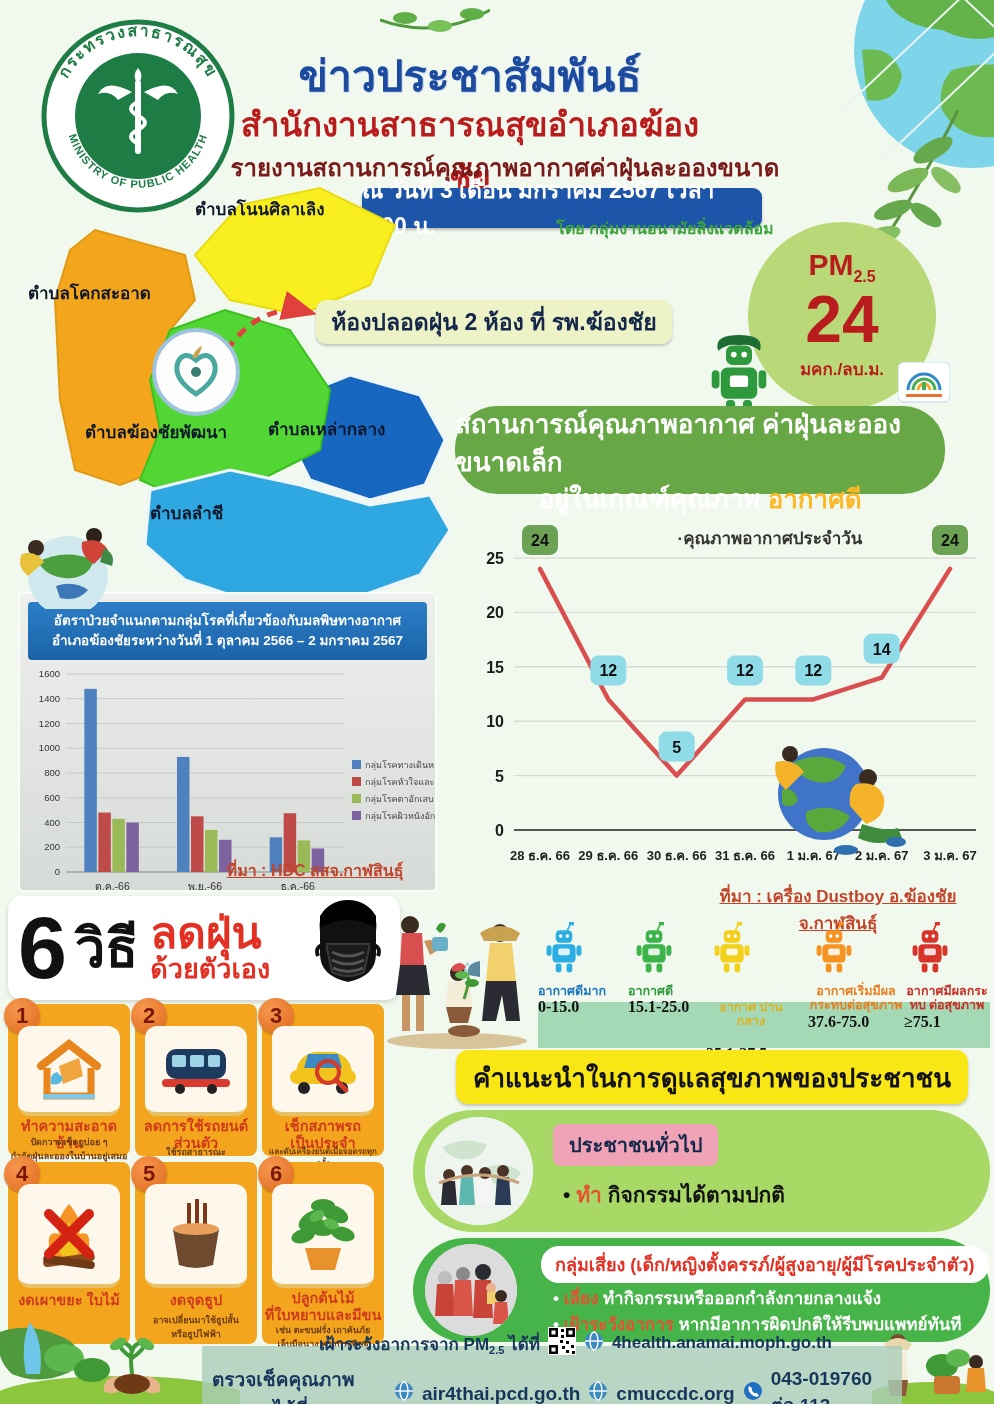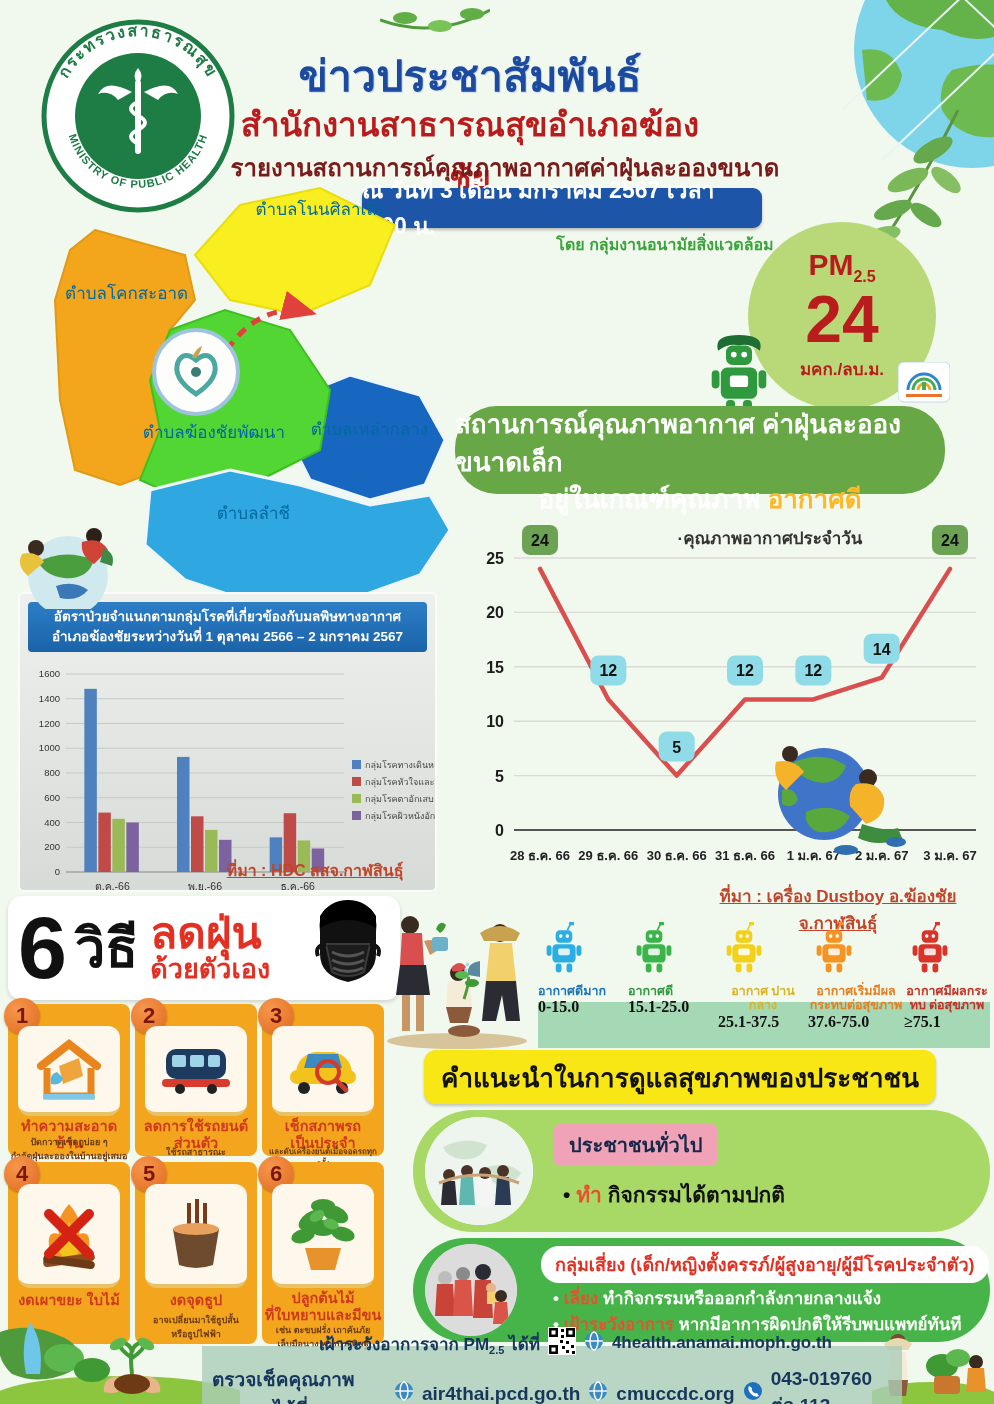--- a/index.html
+++ b/index.html
@@ -9,21 +9,21 @@
   .ctr{text-align:center;}
   
   .main-title{font-size:43px;font-weight:bold;color:#1b4a9e;text-shadow:1px 1px 0 #c9d6ea;}
   .sub-title{font-size:33px;font-weight:bold;color:#b91c1c;}
   .report-title{font-size:24px;font-weight:bold;color:#7a1b1b;}
   .report-title sub{font-size:14px;}
   .date-pill{background:#1d55a8;color:#fff;font-size:23px;font-weight:bold;border-radius:9px;
              display:flex;align-items:center;justify-content:center;box-shadow:0 2px 3px rgba(0,0,0,.25);}
   .byline{font-size:16px;font-weight:bold;color:#3aa43a;}
   
-  .district-label{font-size:17px;font-weight:normal;color:#0369a1;text-align:right;line-height:1.05;}
+  .district-label{font-size:17px;font-weight:bold;color:#0f172a;text-align:left;line-height:1.05;}
   .callout-pill{background:#edf3c6;border-radius:10px;display:flex;align-items:center;justify-content:center;
                 font-size:23px;font-weight:bold;color:#15284b;box-shadow:0 2px 3px rgba(0,0,0,.2);}
   
   .pm-circle{border-radius:50%;display:flex;flex-direction:column;align-items:center;justify-content:center;color:#b91c1c;}
   .pm-label{font-size:30px;font-weight:bold;line-height:1;}
   .pm-label .s{font-size:16px;}
   .pm-value{font-size:66px;font-weight:bold;line-height:1.05;}
   .pm-unit{font-size:17px;font-weight:bold;}
   
   .status-box{border-radius:42px;color:#fff;font-size:26px;font-weight:bold;display:flex;flex-direction:column;
@@ -49,21 +49,21 @@
   .tip-title{position:absolute;left:2px;right:2px;top:114px;text-align:center;font-size:14.5px;font-weight:bold;
              color:#cf3a1d;line-height:1.2;}
   .tip-sub{position:absolute;left:2px;right:2px;text-align:center;font-size:9px;font-weight:bold;color:#6d3a10;line-height:1.5;}
   
   .aqi-band{background:#a5d8b5;}
   .aqi-col{position:absolute;top:0;width:90px;display:flex;flex-direction:column;align-items:flex-start;font-family:Liberation Serif, serif;}
   .aqi-label{font-size:12.5px;font-weight:bold;text-align:center;line-height:1.15;}
   .aqi-range{font-size:16px;font-weight:bold;color:#111;text-align:center;}
   
   .advice-banner{background:#f8e715;border-radius:12px;display:flex;align-items:center;justify-content:center;
-                 font-size:26px;font-weight:bold;color:#111;box-shadow:0 2px 3px rgba(0,0,0,.2);}
+                 font-size:26px;font-weight:bold;color:#111;box-shadow:0 2px 3px rgba(0,0,0,.2);margin-left:32px;}
   .advice-card1{background:#a8d966;border-radius:60px;}
   .advice-card2{background:#47b449;border-radius:52px;}
   .tag-pink{background:#f0a3b6;border-radius:8px;color:#15284b;font-size:20px;font-weight:bold;
             display:inline-block;padding:5px 16px;}
   .tag-white{background:#fff;border-radius:18px;color:#e23023;font-size:18px;font-weight:bold;
              display:inline-block;padding:4px 14px;}
   .bullet1{font-size:21px;font-weight:bold;color:#111;}
   .bullet2{font-size:17px;font-weight:bold;color:#fff;line-height:1.55;}
   .lead-red{color:#e8512f;}
   .circle-img{border-radius:50%;overflow:hidden;background:#fff;}
@@ -132,21 +132,21 @@
       </g>
     </svg>
   </div>
 
   <div class="abs ctr main-title" style="left:240px;top:42px;width:460px;">ข่าวประชาสัมพันธ์</div>
   <div class="abs ctr sub-title" style="left:225px;top:98px;width:490px;">สำนักงานสาธารณสุขอำเภอฆ้องชัย</div>
   <div class="abs ctr report-title" style="left:215px;top:148px;width:580px;">
     <span>รายงานสถานการณ์คุณภาพอากาศค่าฝุ่นละอองขนาดเล็ก PM</span><sub>2.5</sub>
   </div>
   <div class="abs date-pill" style="left:362px;top:188px;width:400px;height:40px;">ณ วันที่ 3 เดือน  มกราคม 2567  เวลา 9.00 น.</div>
-  <div class="abs ctr byline" style="left:550px;top:232px;width:230px;">โดย กลุ่มงานอนามัยสิ่งแวดล้อม</div>
+  <div class="abs ctr byline" style="left:550px;top:216px;width:230px;">โดย กลุ่มงานอนามัยสิ่งแวดล้อม</div>
 
   <div class="abs" style="left:12px;top:185px;width:480px;height:430px;">
     <svg width="480" height="430" viewBox="0 0 480 430">
       <polygon points="183,70 228,20 308,3 383,40 358,100 288,130 218,115" stroke="#e8dd10" stroke-width="2" fill="#f9ee1f"></polygon>
       <polygon points="83,45 173,70 183,115 158,145 178,195 148,285 108,300 63,285 48,215 43,115 58,65" stroke="#e09a15" stroke-width="2" fill="#f3a51c"></polygon>
       <polygon points="288,210 338,190 408,210 433,255 413,300 358,315 298,295 278,255" stroke="#eef6fb" stroke-width="3" fill="#1767c1"></polygon>
       <polygon points="158,145 213,125 278,145 318,205 308,265 248,295 173,315 128,295 148,245 138,195" stroke="#3cc020" stroke-width="2" fill="#52d633"></polygon>
       <polygon points="138,305 218,285 288,300 358,320 418,310 438,345 408,390 338,415 248,420 173,395 133,360" stroke="#eef6fb" stroke-width="3" fill="#2fa7e0"></polygon>
       <defs>
           <marker id="arrh" markerWidth="10" markerHeight="10" refX="6" refY="3" orient="auto">
@@ -164,20 +164,21 @@
 
   <div class="abs" style="left:152px;top:328px;width:88px;height:88px;">
     <svg width="88" height="88" viewBox="0 0 88 88">
       <circle cx="44" cy="44" r="42" fill="#fdfdfb" stroke="#9dc3dd" stroke-width="4"></circle>
       <path d="M44,66 Q20,50 26,34 Q32,22 44,32 Q56,22 62,34 Q68,50 44,66Z" fill="none" stroke="#4aa8a0" stroke-width="5"></path>
       <path d="M40,30 q4,-10 10,-12 q-2,8 -6,12z" fill="#c8a24e"></path>
       <circle cx="44" cy="44" r="5" fill="#3c7d74"></circle>
     </svg>
   </div>
 
+  <div class="abs callout-pill" style="left:316px;top:300px;width:356px;height:44px;">ห้องปลอดฝุ่น 2 ห้อง ที่ รพ.ฆ้องชัย</div>
 
   <div class="abs pm-circle" id="pm-circle" style="left: 748px; top: 222px; width: 188px; height: 188px; background: rgb(185, 216, 119);">
     <div class="pm-label"><span>PM</span><sub class="s">2.5</sub></div>
     <div class="pm-value">24</div>
     <div class="pm-unit">มคก./ลบ.ม.</div>
   </div>
 
   <div class="abs" style="left:700px;top:332px;width:78px;height:92px;color:#2f9a3d;">
     <svg width="78" height="92" viewBox="0 0 60 70">
       <path d="M14,14 Q10,2 30,2 Q50,2 46,14 Q38,8 30,10 Q22,8 14,14Z" fill="#1e6e34"></path>
@@ -261,21 +262,21 @@
         <path d="M110,52 Q132,48 138,66 Q140,86 120,92 L104,74 Q102,58 110,52Z" fill="#f5b329"></path>
         <path d="M116,92 Q140,100 152,96 L156,106 Q132,116 112,106Z" fill="#3f8c3f"></path>
         <ellipse cx="150" cy="110" rx="10" ry="5" fill="#2f6fb0"></ellipse>
         <ellipse cx="100" cy="118" rx="12" ry="5" fill="#2f6fb0"></ellipse>
       </svg>
     </div>
     <div class="abs chart-source" style="left:220px;top:360px;width:300px;text-align:center;">ที่มา : เครื่อง Dustboy อ.ฆ้องชัย จ.กาฬสินธุ์</div>
   </div>
 
   <div class="abs bar-panel" style="left:20px;top:594px;width:415px;height:296px;">
-    <div class="bar-head abs" style="left:8px;top:8px;width:399px;height:50px;">
+    <div class="bar-head abs" style="left:8px;top:8px;width:399px;height:58px;">
       <div>อัตราป่วยจำแนกตามกลุ่มโรคที่เกี่ยวข้องกับมลพิษทางอากาศ</div>
       <div>อำเภอฆ้องชัยระหว่างวันที่ 1 ตุลาคม 2566 – 2 มกราคม 2567</div>
     </div>
     <div class="abs" style="left:0;top:70px;" id="bar-chart-mount"><svg width="415" height="238" viewBox="0 0 415 238">
           <line x1="46" y1="208" x2="324" y2="208" stroke="#888" stroke-width="1"></line>
           <text x="40" y="211" text-anchor="end" font-size="9.5" fill="#333">0</text>
           <line x1="46" y1="183.25" x2="324" y2="183.25" stroke="#c6cac6" stroke-width="1"></line>
           <text x="40" y="186.25" text-anchor="end" font-size="9.5" fill="#333">200</text>
           <line x1="46" y1="158.5" x2="324" y2="158.5" stroke="#c6cac6" stroke-width="1"></line>
           <text x="40" y="161.5" text-anchor="end" font-size="9.5" fill="#333">400</text>
@@ -536,21 +537,21 @@
       <rect x="23" y="32" width="14" height="8" rx="2" fill="#fff" opacity=".85"></rect>
       <rect x="9" y="28" width="6" height="13" rx="3" fill="currentColor"></rect>
       <rect x="45" y="28" width="6" height="13" rx="3" fill="currentColor"></rect>
       <rect x="20" y="50" width="7" height="11" rx="3" fill="currentColor"></rect>
       <rect x="33" y="50" width="7" height="11" rx="3" fill="currentColor"></rect>
     </svg>
   </span>
       <span class="aqi-label" style="color: rgb(47, 154, 61);">อากาศดี</span>
       <span class="aqi-range">15.1-25.0</span>
     </div>
-    <div class="aqi-col" style="left: 180px; color: rgb(243, 208, 25);">
+    <div class="aqi-col" style="left: 168px; color: rgb(243, 208, 25); gap: 16px;">
       <span class="robot-slot">
     <svg width="52" height="58" viewBox="0 0 60 70">
       <line x1="38" y1="2" x2="34" y2="10" stroke="currentColor" stroke-width="2"></line>
       <rect x="36" y="0" width="6" height="4" fill="currentColor"></rect>
       <rect x="20" y="10" width="20" height="15" rx="5" fill="currentColor"></rect>
       <circle cx="26" cy="17" r="2.2" fill="#fff"></circle>
             <circle cx="34" cy="17" r="2.2" fill="#fff"></circle>
       <rect x="16" y="27" width="28" height="22" rx="5" fill="currentColor"></rect>
       <rect x="23" y="32" width="14" height="8" rx="2" fill="#fff" opacity=".85"></rect>
       <rect x="9" y="28" width="6" height="13" rx="3" fill="currentColor"></rect>

